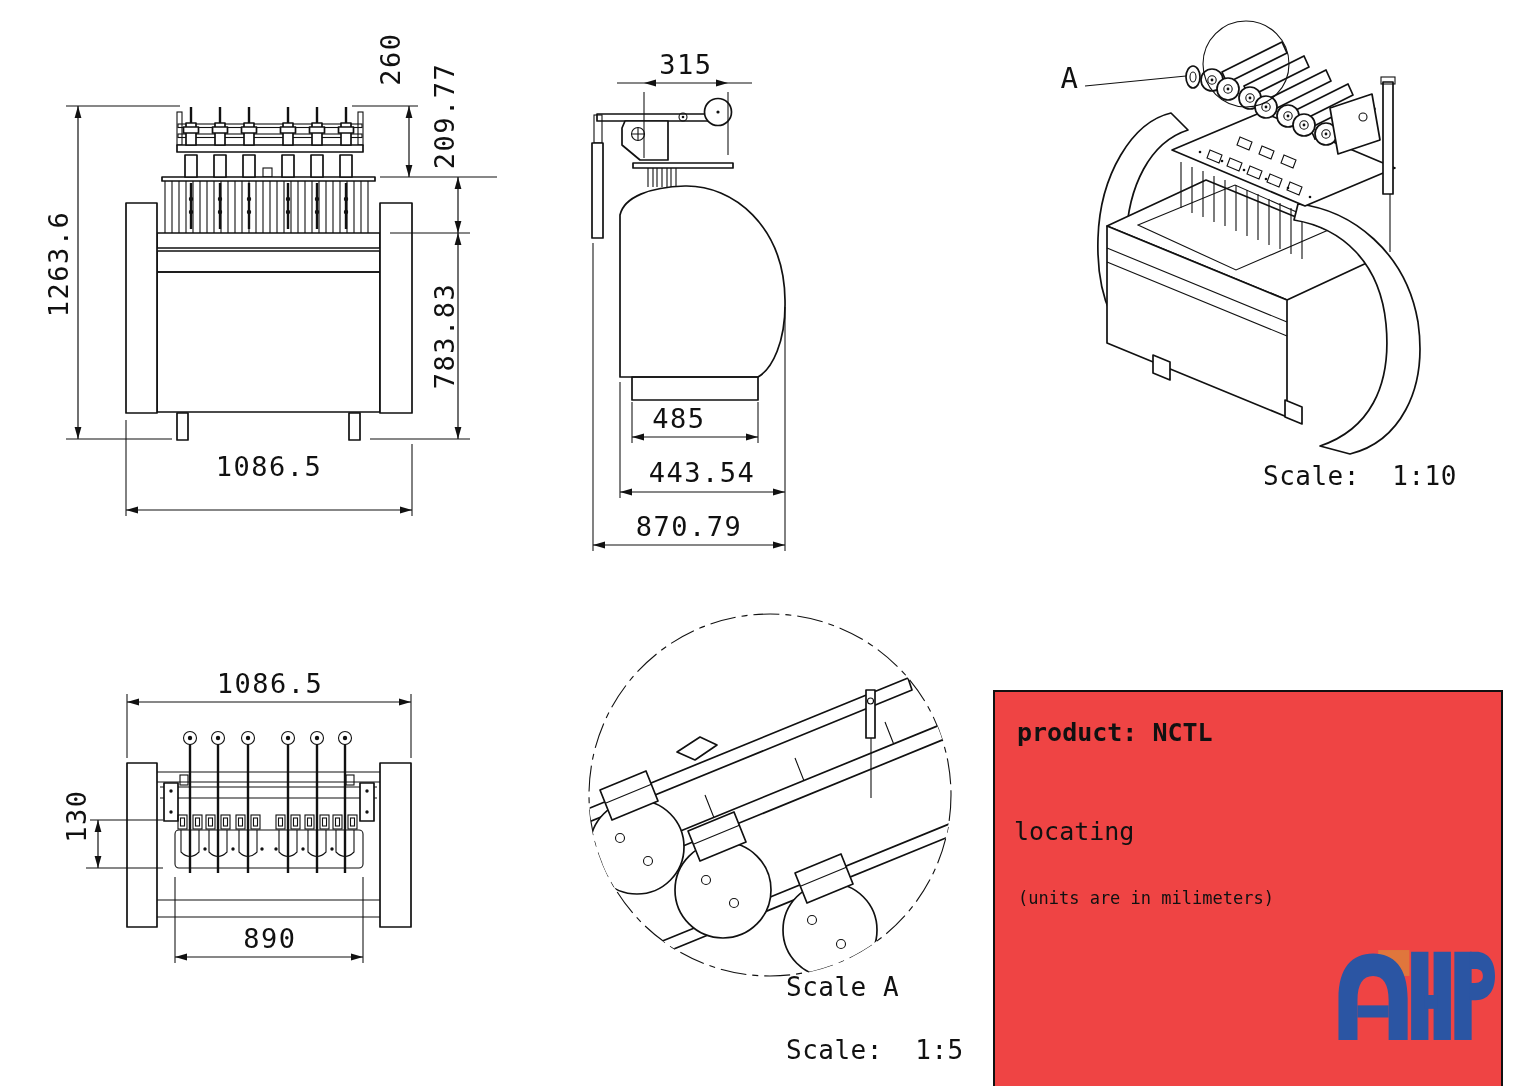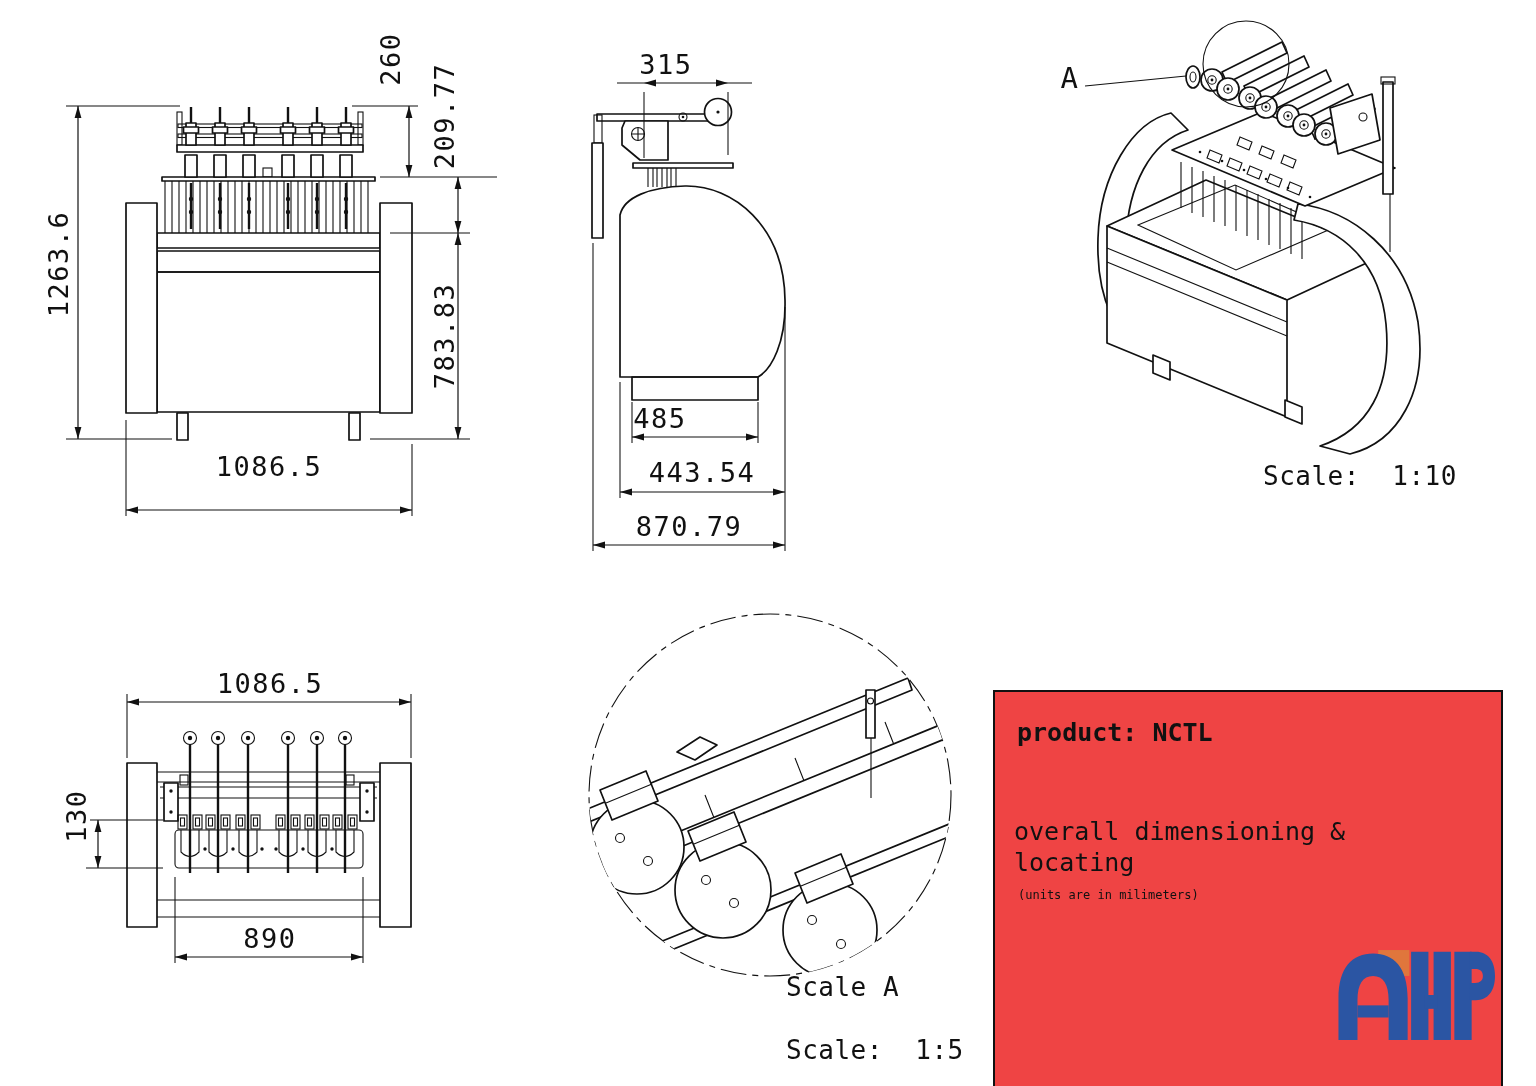--- a/index.html
+++ b/index.html
@@ -15,21 +15,21 @@
   .dl{fill:none;stroke:#111;stroke-width:1.2;}
   .xl{fill:none;stroke:#111;stroke-width:1.05;}
   .lbl{position:absolute;font-size:27px;letter-spacing:1.5px;white-space:pre;
        transform:translate(-50%,-50%);}
   .lbl.v{transform:translate(-50%,-50%) rotate(-90deg);}
   .cap{position:absolute;font-size:26px;letter-spacing:0.5px;white-space:pre;}
   .tb{position:absolute;left:993px;top:690px;width:510px;height:398px;
       border:2.5px solid #111;background:#ef4444;box-sizing:border-box;}
   .tb .prod{position:absolute;left:22px;top:26px;font-size:25px;font-weight:bold;}
   .tb .desc{position:absolute;left:19px;top:124px;font-size:25px;line-height:31px;}
-  .tb .units{position:absolute;left:23px;top:196px;font-size:12px;}
+  .tb .units{position:absolute;left:23px;top:196px;font-size:17px;}
   .tb .logo{position:absolute;left:340px;top:258px;}
 </style>
 </head>
 <body>
 
 <div class="canvas">
 
 <svg class="art" width="1536" height="1086" viewBox="0 0 1536 1086">
   <defs>
     <marker id="ar" markerWidth="13" markerHeight="9" refX="12" refY="4" orient="auto-start-reverse" markerUnits="userSpaceOnUse">
@@ -248,39 +248,38 @@
     </g>
   </g>
 </svg>
 
 <div class="lbl v" style="left:58px;top:264px">1263.6</div>
 <div class="lbl v" style="left:390px;top:59px">260</div>
 <div class="lbl v" style="left:444px;top:116px">209.77</div>
 <div class="lbl v" style="left:444px;top:336px">783.83</div>
 <div class="lbl" style="left:269px;top:466px">1086.5</div>
 
-<div class="lbl" style="left:666px;top:64px">315</div>
-<div class="lbl" style="left:660px;top:418px">485</div>
+<div class="lbl" style="left:686px;top:64px">315</div>
+<div class="lbl" style="left:679px;top:418px">485</div>
 <div class="lbl" style="left:702px;top:472px">443.54</div>
 <div class="lbl" style="left:689px;top:526px">870.79</div>
 
 <div class="lbl" style="left:1070px;top:78px;font-size:29px">A</div>
 <div class="cap" style="left:1263px;top:461px">Scale:  1:10</div>
 
 <div class="lbl" style="left:270px;top:683px">1086.5</div>
 <div class="lbl v" style="left:76px;top:816px">130</div>
 <div class="lbl" style="left:270px;top:938px">890</div>
 
 <div class="cap" style="left:786px;top:972px">Scale A</div>
 <div class="cap" style="left:786px;top:1035px">Scale:  1:5</div>
 
 <div class="tb">
   <div class="prod">product: NCTL</div>
   <div class="desc">
-    <div>overall dimensioning &amp;</div>
     <div>locating</div>
   </div>
   <div class="units">(units are in milimeters)</div>
   <svg class="logo" width="160" height="90" viewBox="0 0 185 104" role="img" aria-label="AHP">
     <rect x="50" y="0" width="36" height="30" fill="#e0763c"></rect>
     <g fill="#2b55a3">
       <path d="M4 104V56C4 20 20 4 44 4C68 4 84 20 84 56V104H62V58C62 40 56 30 44 30C32 30 26 40 26 58V104Z"></path>
       <rect x="26" y="64" width="36" height="14"></rect>
       <rect x="88" y="2" width="20" height="102"></rect>
       <rect x="114" y="2" width="20" height="102"></rect>

